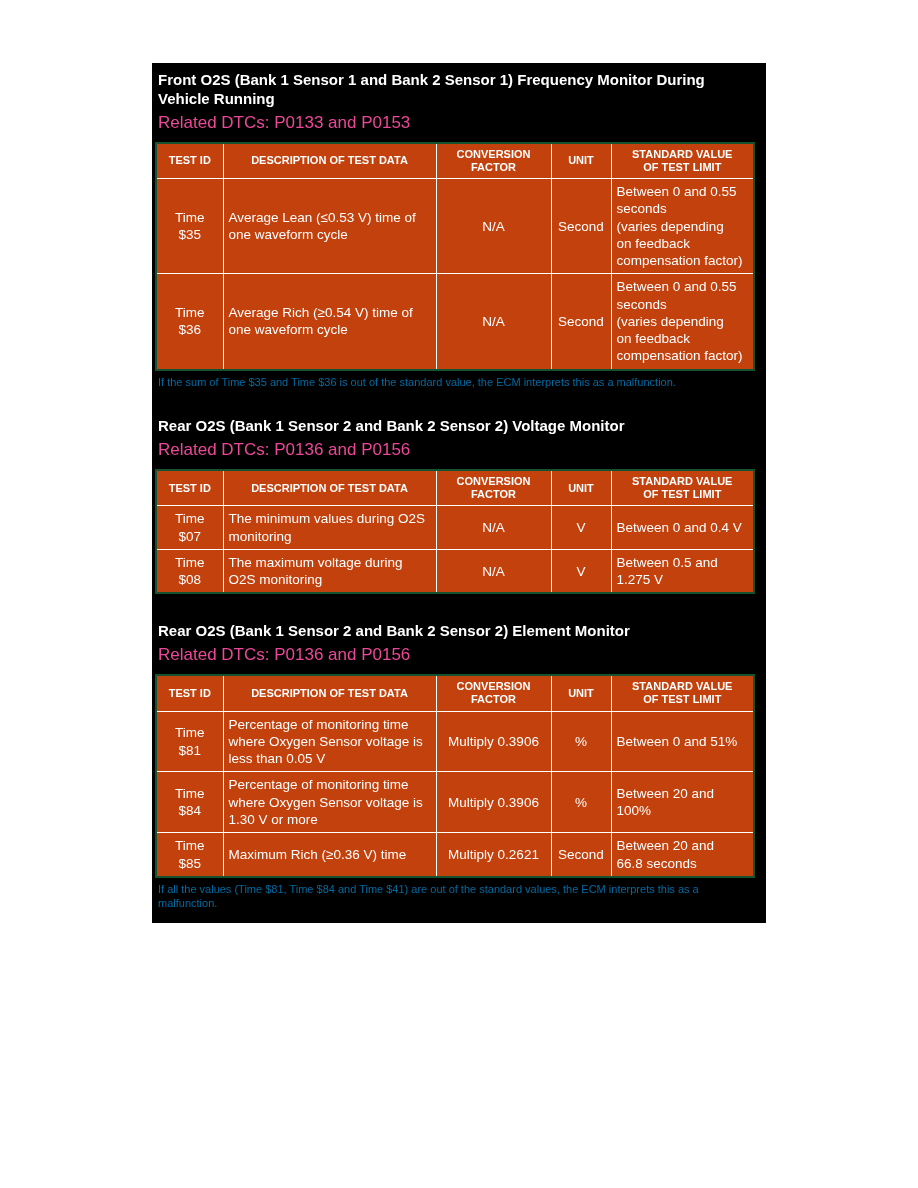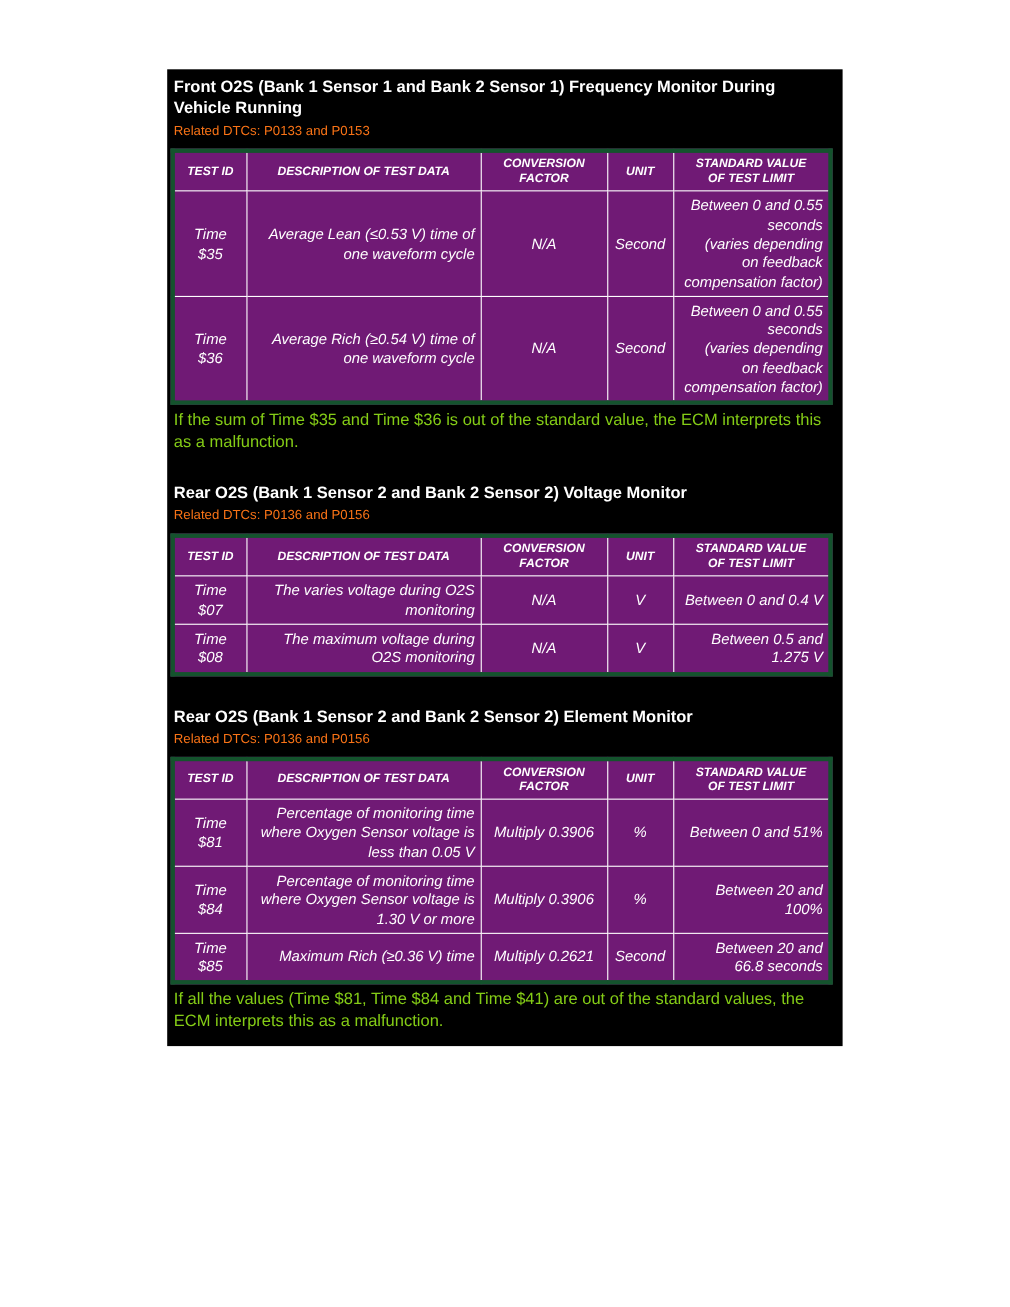--- a/index.html
+++ b/index.html
@@ -14,41 +14,41 @@
     padding: 6px 12px 12px 3px;
     margin-top: 33px;
   }
   .section { margin-bottom: 26px; }
   .section:last-child { margin-bottom: 0; }
   .section-title {
     font-size: 15px; font-weight: bold; line-height: 1.25;
     padding: 2px 2px 1px 3px; color: #ffffff;
   }
   .section-subtitle {
-    font-size: 12px; line-height: 1.3; padding: 2px 2px 8px 3px; color: #f97316;
+    font-size: 17px; line-height: 1.3; padding: 2px 2px 8px 3px; color: #ec4899;
   }
   table.data-table {
     border-collapse: collapse; table-layout: fixed; width: 598px;
-    background: #701a75; border: 4px solid #14532d; font-style: italic;
+    background: #c2410c; border: 2px solid #14532d;
   }
   .data-table th, .data-table td {
     border: 1px solid #ffffff; color: #ffffff; vertical-align: middle;
     overflow: hidden;
   }
   .data-table th {
     font-size: 11px; font-weight: bold; text-align: center;
     padding: 4px 2px; line-height: 1.2; white-space: pre-line; height: 30px;
   }
   .data-table td {
     font-size: 13.5px; padding: 4px 5px; line-height: 1.28; white-space: pre-line;
   }
   td.center { text-align: center; }
-  td.left { text-align: right; }
+  td.left { text-align: left; }
   .note {
-    font-size: 15px; line-height: 1.32; padding: 4px 2px 0 3px; color: #84cc16;
+    font-size: 11px; line-height: 1.32; padding: 4px 2px 0 3px; color: #0369a1;
     max-width: 600px;
   }
 </style>
 </head>
 <body>
 
 <div class="panel">
     <div class="section">
       <div class="section-title">Front O2S (Bank 1 Sensor 1 and Bank 2 Sensor 1) Frequency Monitor During Vehicle Running</div>
       <div class="section-subtitle">Related DTCs: P0133 and P0153</div>
@@ -119,21 +119,21 @@
 FACTOR</th>
             <th>UNIT</th>
             <th>STANDARD VALUE
 OF TEST LIMIT</th>
           </tr>
         </thead>
         <tbody>
           <tr>
             <td class="center">Time
 $07</td>
-            <td class="left">The varies voltage during O2S monitoring</td>
+            <td class="left">The minimum values during O2S monitoring</td>
             <td class="center">N/A</td>
             <td class="center">V</td>
             <td class="left">Between 0 and 0.4 V</td>
           </tr>
           <tr>
             <td class="center">Time
 $08</td>
             <td class="left">The maximum voltage during O2S monitoring</td>
             <td class="center">N/A</td>
             <td class="center">V</td>

